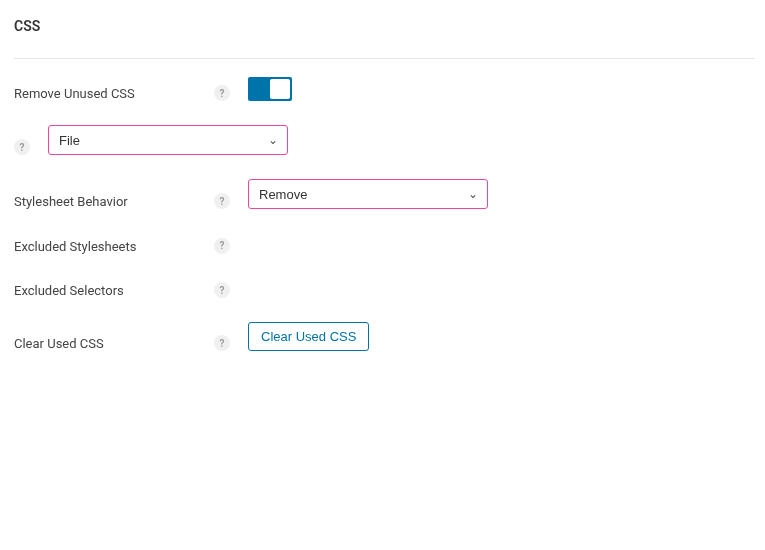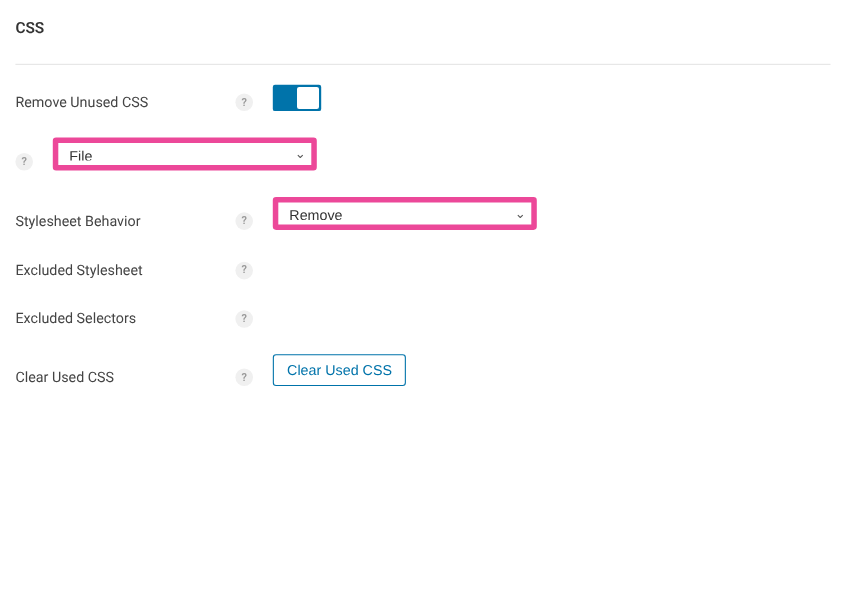--- a/index.html
+++ b/index.html
@@ -69,21 +69,21 @@
     }
     
     .select {
       position: relative;
       width: 240px;
     }
     .select select {
       width: 100%;
       height: 30px;
       padding: 4px 28px 4px 10px;
-      border: 5px solid #ec4899;
+      border: 1px solid #ec4899;
       border-radius: 3px;
       background: #fff;
       font-size: 13px;
       color: #333;
       appearance: none;
       -webkit-appearance: none;
       cursor: pointer;
     }
     .select .chevron {
       position: absolute;
@@ -160,21 +160,21 @@
     <div class="select">
       <select>
         <option>Remove</option>
       </select>
       <span class="chevron">⌄</span>
     </div>
   </div>
 </div>
 
 <div class="field-row">
-  <div class="field-label">Excluded Stylesheet</div>
+  <div class="field-label">Excluded Stylesheets</div>
   <div class="help-wrap">
     <span class="help-icon">?</span>
   </div>
 </div>
 
 <div class="field-row">
   <div class="field-label">Excluded Selectors</div>
   <div class="help-wrap">
     <span class="help-icon">?</span>
   </div>

